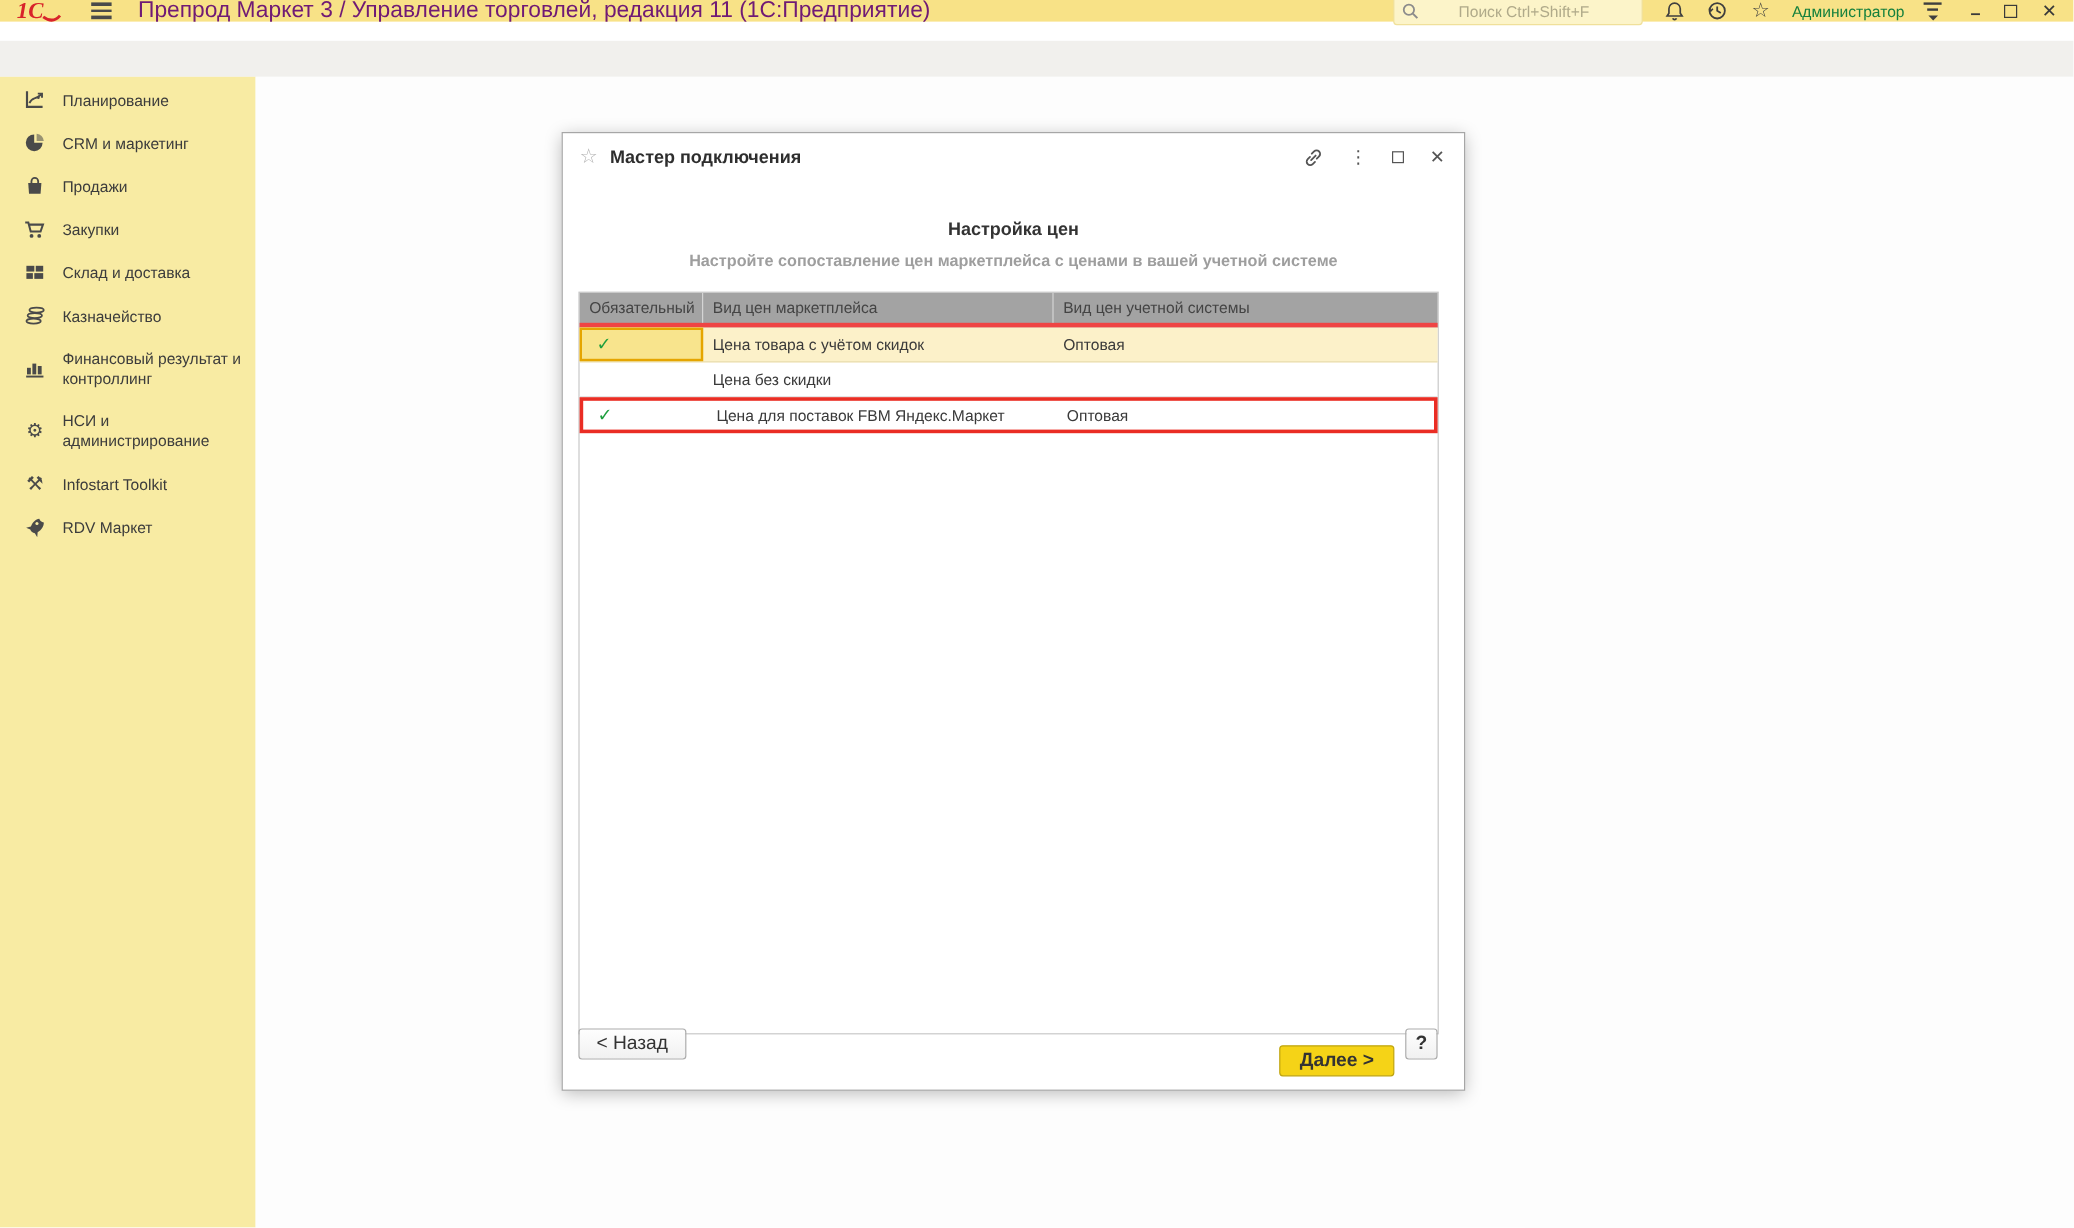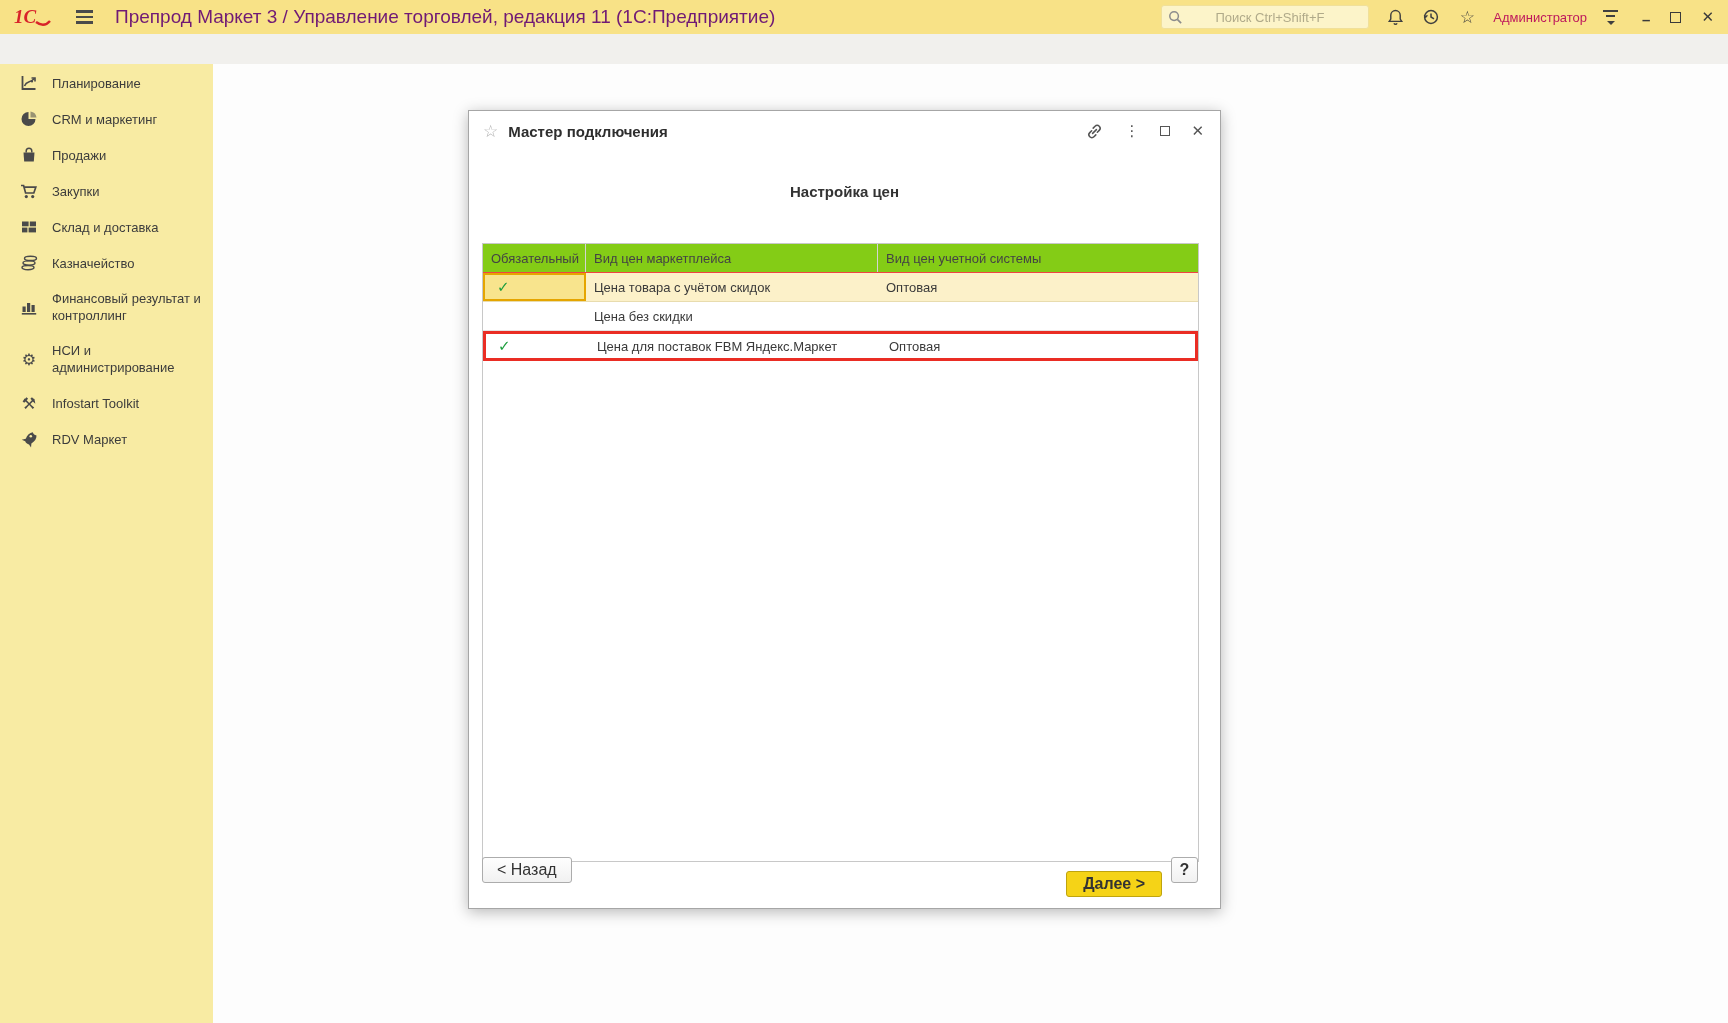--- a/index.html
+++ b/index.html
@@ -1,31 +1,31 @@
 <!DOCTYPE html>
 <html><head>
 <meta charset="utf-8">
 <style>
   * { margin:0; padding:0; box-sizing:border-box; }
   html,body { width:1728px; height:1023px; overflow:hidden; }
   body { font-family:"Liberation Sans","DejaVu Sans",sans-serif; font-size:13px; color:#3a3a3a; position:relative; background:#fff; }
 
   
-  .topbar { position:absolute; left:0; top:0; width:1728px; height:34px; background:#f8e287; display:flex; align-items:center; }
+  .topbar { position:absolute; left:0; top:0; width:1728px; height:18px; background:#f8e287; display:flex; align-items:center; }
   .logo { margin-left:14px; display:flex; align-items:center; }
   .burger { margin-left:22px; display:flex; flex-direction:column; gap:3px; cursor:pointer; }
   .burger i { display:block; width:17px; height:2.4px; background:#4a4a4a; }
   .app-title { margin-left:22px; font-size:19px; color:#701a75; white-space:nowrap; }
   .topbar-right { margin-left:auto; display:flex; align-items:center; gap:16px; margin-right:14px; }
   .searchbox { width:208px; height:24px; background:#fcf4c9; border:1px solid #f0e09a; border-radius:3px; display:flex; align-items:center; padding:0 6px;gap:32px; }
   .searchbox input { border:none; background:transparent; outline:none; width:100%; font-family:inherit; font-size:13px; color:#555; }
   .searchbox input::placeholder { color:#b0aa8a; }
   .tb-ico { width:20px; height:20px; display:flex; align-items:center; justify-content:center; color:#3f3f3f; cursor:pointer; }
   .star-glyph { font-size:17px; color:#3f3f3f; }
-  .user-name { font-size:13px; color:#be185d; cursor:pointer; }
+  .user-name { font-size:13px; color:#15803d; cursor:pointer; }
   .menu-lines { display:flex; flex-direction:column; align-items:center; gap:3px; cursor:pointer; }
   .menu-lines i { display:block; width:15px; height:2px; background:#3f3f3f; }
   .menu-lines .short { width:9px; }
   .caret { width:0; height:0; border-left:4px solid transparent; border-right:4px solid transparent; border-top:4px solid #3f3f3f; margin-top:1px; }
   .winctl { display:flex; align-items:center; gap:20px; margin-left:8px; }
   .winctl .min { font-size:15px; font-weight:bold; transform:translateY(2px); cursor:pointer; }
   .winctl .max { width:11px; height:11px; border:1.6px solid #3a3a3a; cursor:pointer; }
   .winctl .cls { font-size:15px; cursor:pointer; }
 
   
@@ -49,21 +49,21 @@
   .dlg-ico { color:#555; display:flex; align-items:center; justify-content:center; cursor:pointer; }
   .dlg-dots { font-size:15px; letter-spacing:0; }
   .dlg-max { width:10px; height:10px; border:1.5px solid #555; }
   .dlg-close { font-size:15px; }
   .dlg-heading { text-align:center; margin-top:32px; font-size:15px; font-weight:bold; color:#333; }
   .dlg-subheading { text-align:center; margin-top:10px; font-size:13.5px; font-weight:bold; color:#9e9e9e; }
 
   
   .ptable { position:absolute; left:13px; top:132px; width:717px; bottom:46px; border:1px solid #c8c8c8; background:#fff; }
   .trow { display:flex; height:29px; align-items:stretch; }
-  .thead { background:#84cc16; border-bottom:1px solid #ef4444; }
+  .thead { background:#a3a3a3; border-bottom:4px solid #ef4444; }
   .thead .tcell { border-right:1px solid #d4d4d4; color:#444; }
   .thead .tcell:last-child { border-right:none; }
   .tcell { display:flex; align-items:center; padding:0 8px; white-space:nowrap; overflow:hidden; }
   .c1 { width:103px; min-width:103px; }
   .c2 { width:292px; min-width:292px; }
   .c3 { flex:1; }
   .row-sel { background:#fcf1c9; border-bottom:1px solid #e8dcae; }
   .cell-focus { background:#f8e48d; border:2px solid #e5a500; padding-left:12px; }
   .row-plain { border-bottom:1px solid #e4e4e4; }
   .row-red { border:3px solid #ea2d24; height:30px; }
@@ -254,20 +254,21 @@
       </span>
       <span class="dlg-ico dlg-dots">⋮</span>
       <span class="dlg-ico">
           <span class="dlg-max"></span>
         </span>
       <span class="dlg-ico dlg-close">✕</span>
     </span>
   </div>
 
   <div class="dlg-heading">Настройка цен</div>
+  <div class="dlg-subheading">Настройте сопоставление цен маркетплейса с ценами в вашей учетной системе</div>
 
   <div class="ptable">
     <div class="trow thead">
       <div class="tcell c1">Обязательный</div>
       <div class="tcell c2">Вид цен маркетплейса</div>
       <div class="tcell c3">Вид цен учетной системы</div>
     </div>
 
     <div class="trow row-sel">
       <div class="tcell c1 cell-focus">

